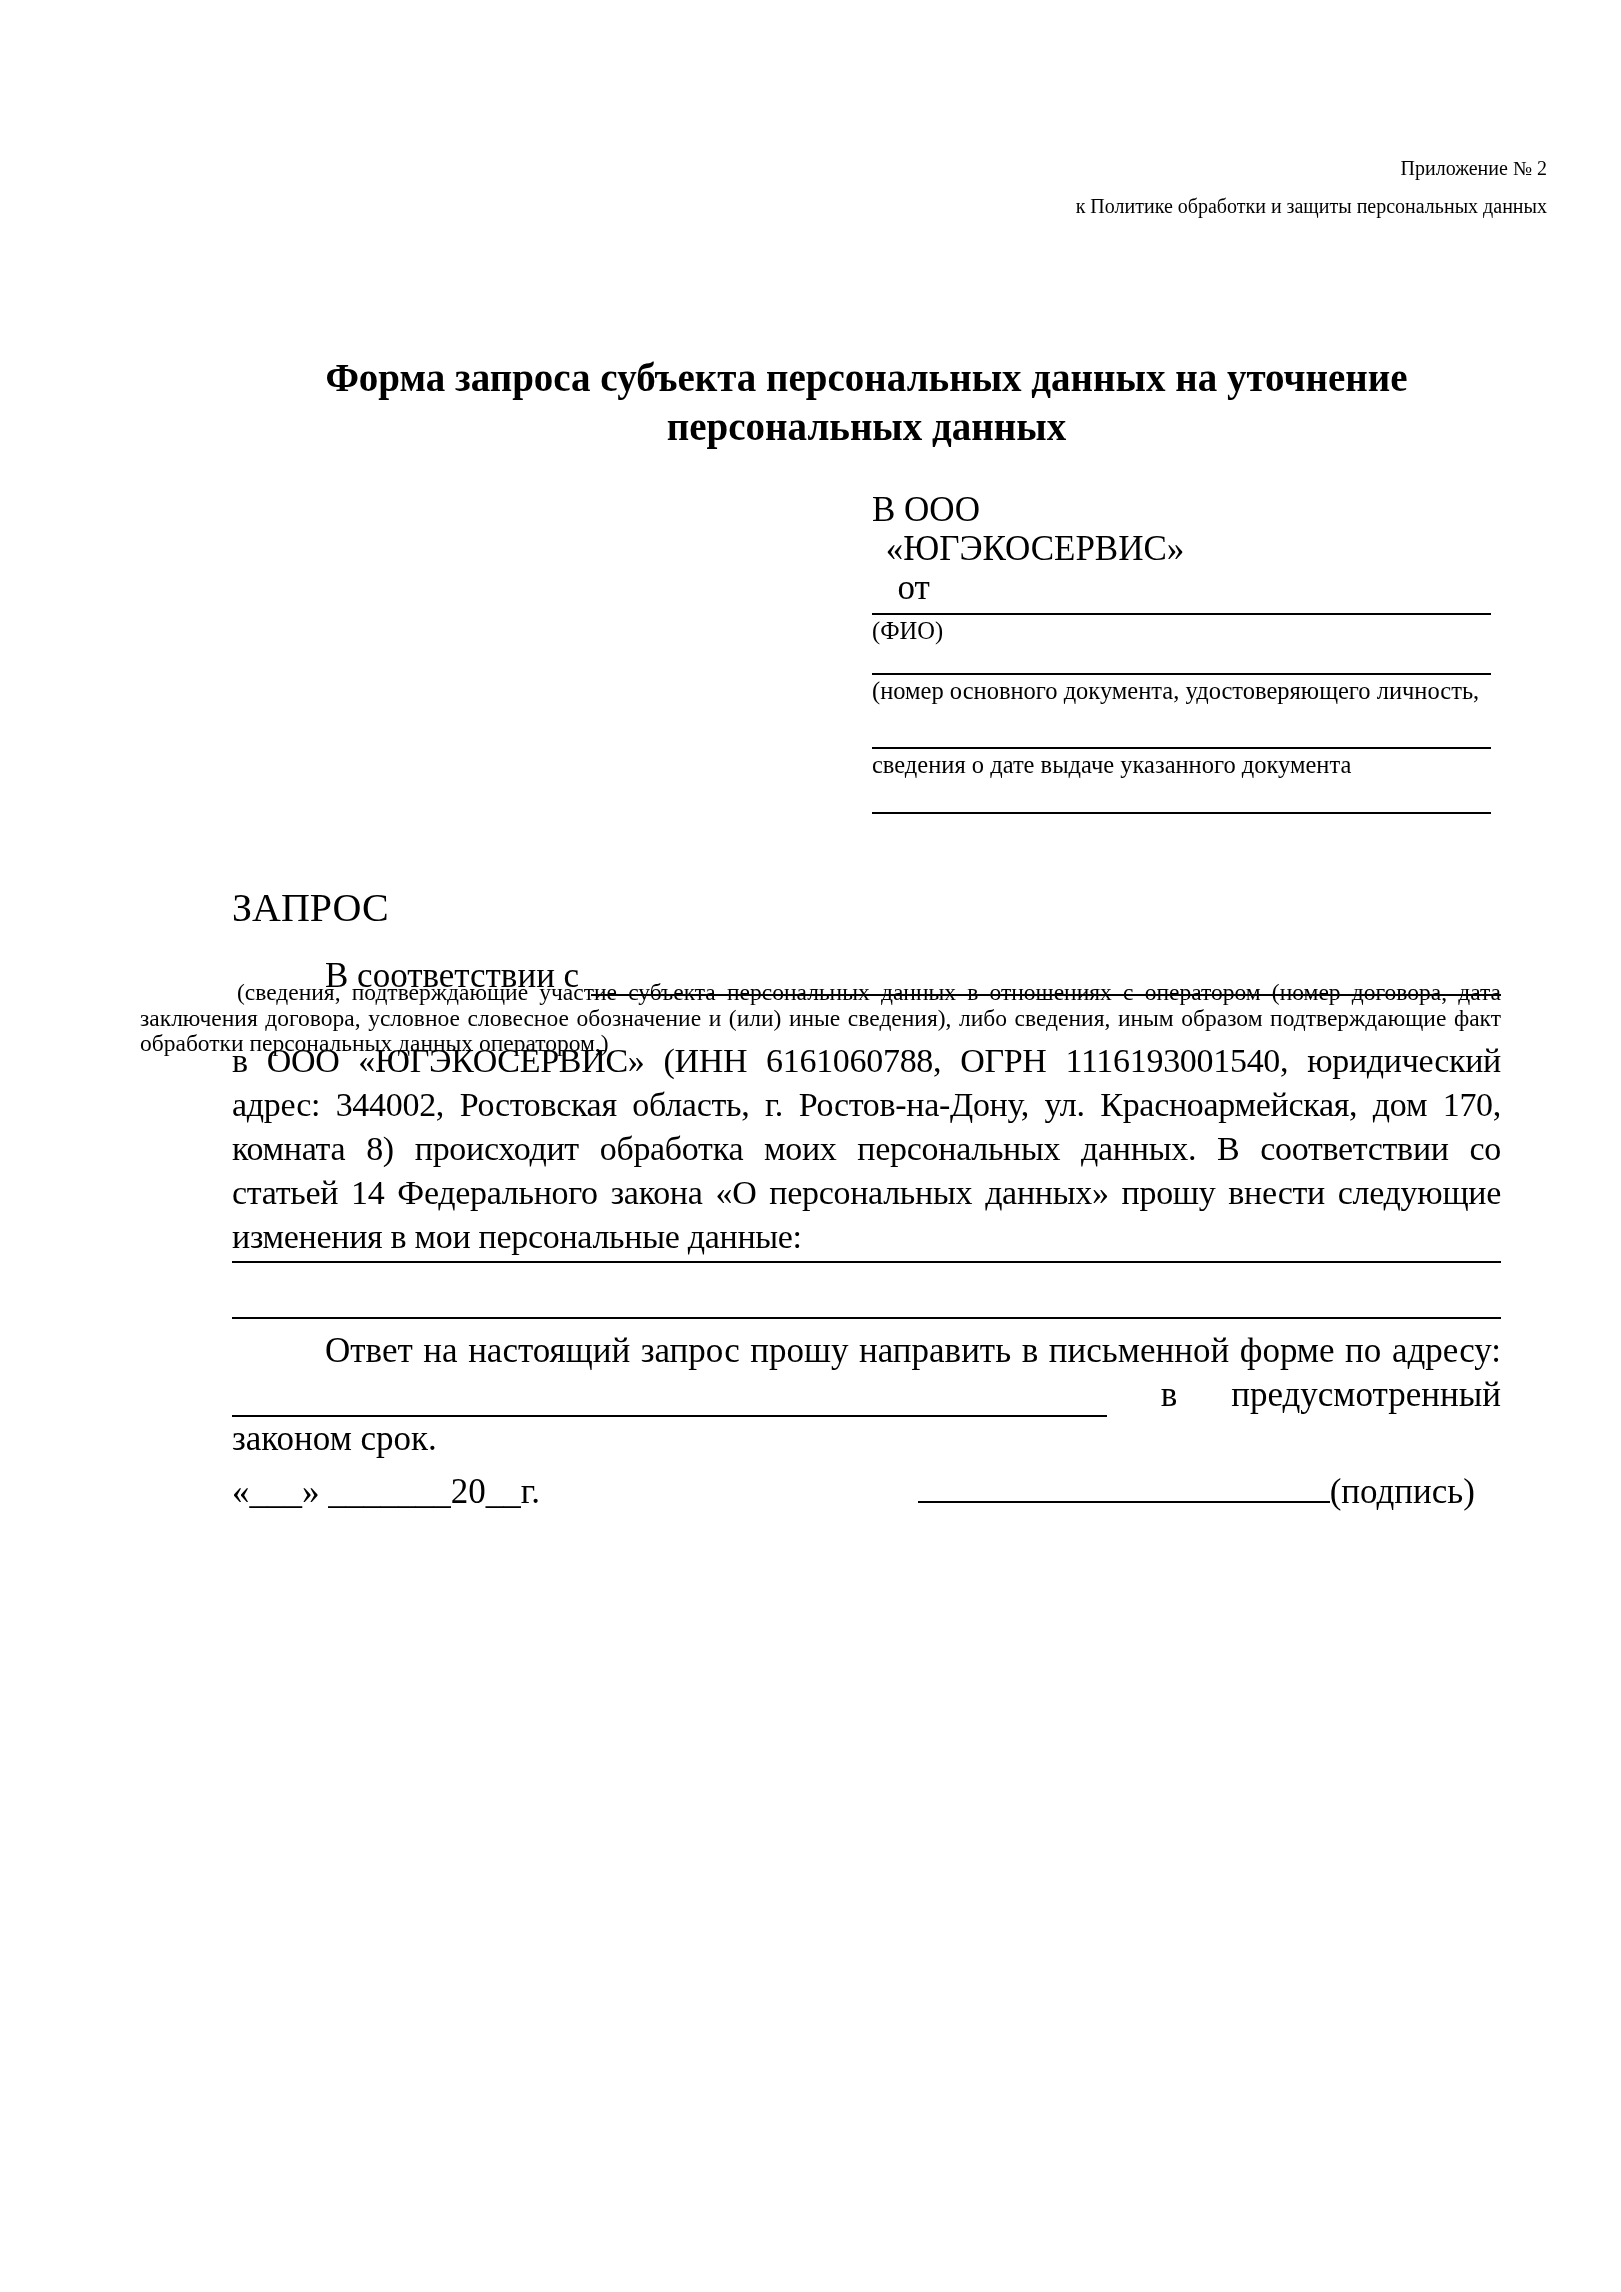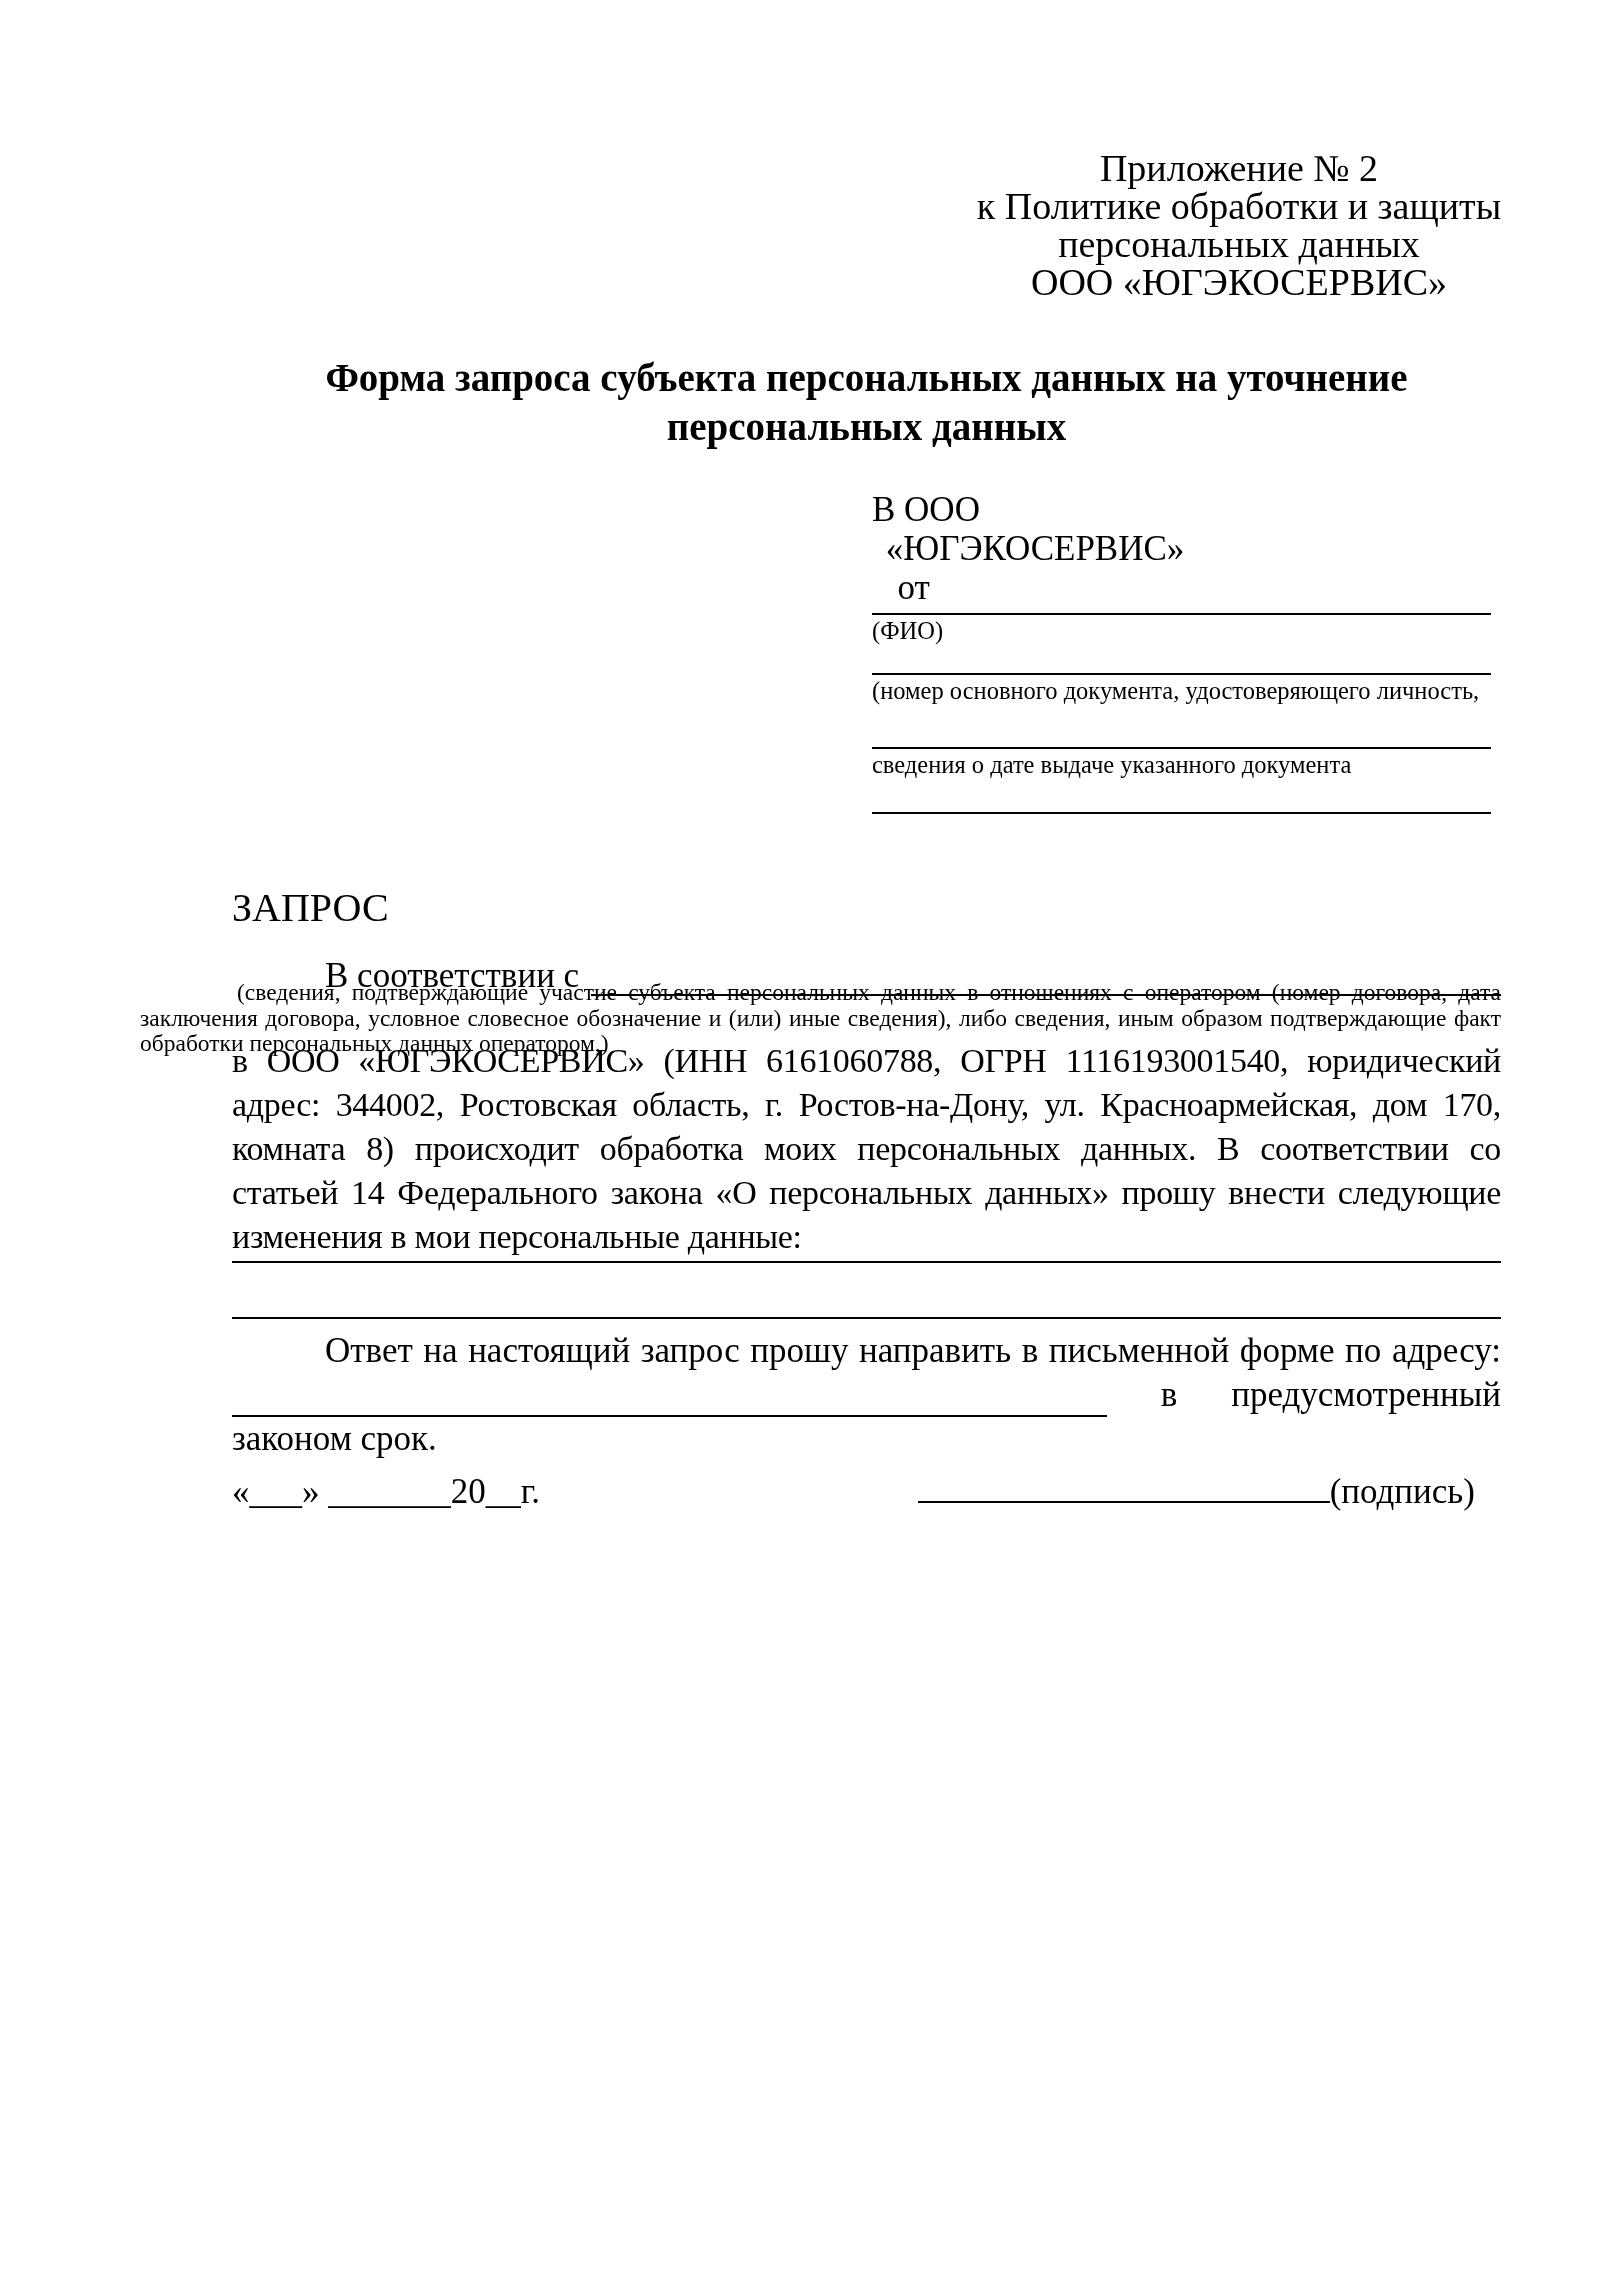--- a/index.html
+++ b/index.html
@@ -7,21 +7,21 @@
     position:relative;
     width:1621px;height:2293px;
     margin:0 auto;
     background:#ffffff;
     color:#000;
     font-family:"Liberation Serif", serif;
   }
   
   .header-block{
     position:absolute;left:931px;top:149px;width:616px;
-    font-size:38px;line-height:38px;text-align:center;
+    font-size:20px;line-height:38px;text-align:right;
   }
   
   .doc-title{
     position:absolute;left:232px;top:353px;width:1269px;
     text-align:center;font-weight:bold;font-size:39px;line-height:49px;
   }
   
   .addr{
     position:absolute;left:872px;top:490px;width:619px;
     font-size:35px;line-height:39px;
@@ -78,21 +78,20 @@
   .sig-line{display:inline-block;width:412px;height:29px;border-bottom:2.9px solid #000;}
 </style>
 </head>
 <body>
 
 <div class="page">
 
   <div class="header-block">
     <div>Приложение № 2</div>
     <div>к Политике обработки и защиты персональных данных</div>
-    <div>ООО «ЮГЭКОСЕРВИС»</div>
   </div>
 
   <div class="doc-title">Форма запроса субъекта персональных данных на уточнение персональных данных</div>
 
   <div class="addr">
     <div>В ООО</div>
     <div class="addr-l2">«ЮГЭКОСЕРВИС»</div>
     <div class="addr-l3">от</div>
 
     <div class="blank sp1"></div>

